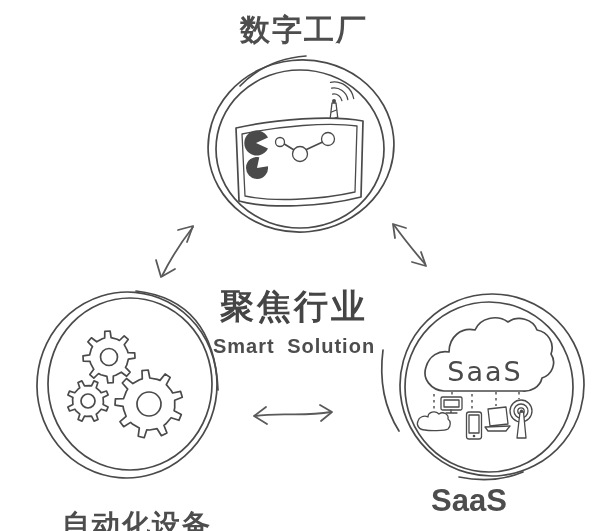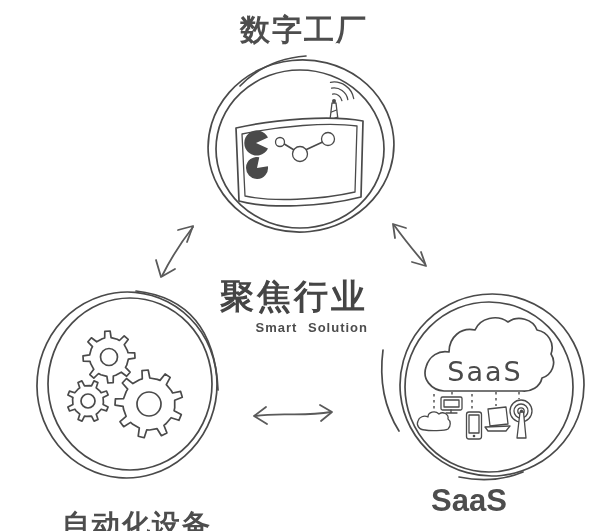--- a/index.html
+++ b/index.html
@@ -7,23 +7,23 @@
   body {
     width:607px; height:531px; position:relative; overflow:hidden;
     background: var(--background, #ffffff);
     font-family: "Liberation Sans", "DejaVu Sans", sans-serif;
   }
   svg { position:absolute; left:0; top:0; }
   .lbl { position:absolute; white-space:nowrap; color: var(--label, #4d4d4d); }
   .lbl-top    { top:10px; left:304px; transform:translateX(-50%); font-size:30px; font-weight:600; letter-spacing:2px; }
   .lbl-bl     { top:486px; left:137px; transform:translateX(-50%); font-size:28px; font-weight:600; letter-spacing:2px;margin-top:20px; }
   .lbl-br     { top:483px; left:469px; transform:translateX(-50%); font-size:31px; font-weight:600; }
-  .center-box { position:absolute; left:294px; top:274px; transform:translateX(-50%); text-align:right; }
+  .center-box { position:absolute; left:294px; top:284px; transform:translateX(-50%); text-align:center; }
   .center-title { font-size:34px; font-weight:700; letter-spacing:3px; color: var(--heading, #454545); white-space:nowrap; }
-  .center-sub   { font-size:13px; font-weight:700; letter-spacing:1px; word-spacing:6px; color: var(--label, #4d4d4d); white-space:nowrap; }
+  .center-sub   { margin-top:5px; font-size:20px; font-weight:700; letter-spacing:1px; word-spacing:6px; color: var(--label, #4d4d4d); white-space:nowrap; }
   
   .s  { fill:none; stroke:var(--ink,#4a4a4a); stroke-width:1.7; stroke-linecap:round; stroke-linejoin:round; }
   .sw { fill:#fff; stroke:var(--ink,#4a4a4a); stroke-width:1.7; stroke-linecap:round; stroke-linejoin:round; }
   .sf { fill:var(--ink,#4a4a4a); stroke:none; }
   .thin { stroke-width:1.3; }
   .dash { fill:none; stroke:var(--ink,#4a4a4a); stroke-width:1.4; stroke-dasharray:2.5 3.5; }
   .arrow { fill:none; stroke:#5a5a5a; stroke-width:1.8; stroke-linecap:round; stroke-linejoin:round; }
   .cloud-text { font-family:"DejaVu Sans","Liberation Sans",sans-serif; font-size:27px; letter-spacing:2px; fill:var(--ink,#4a4a4a); }
 </style>
 </head>

